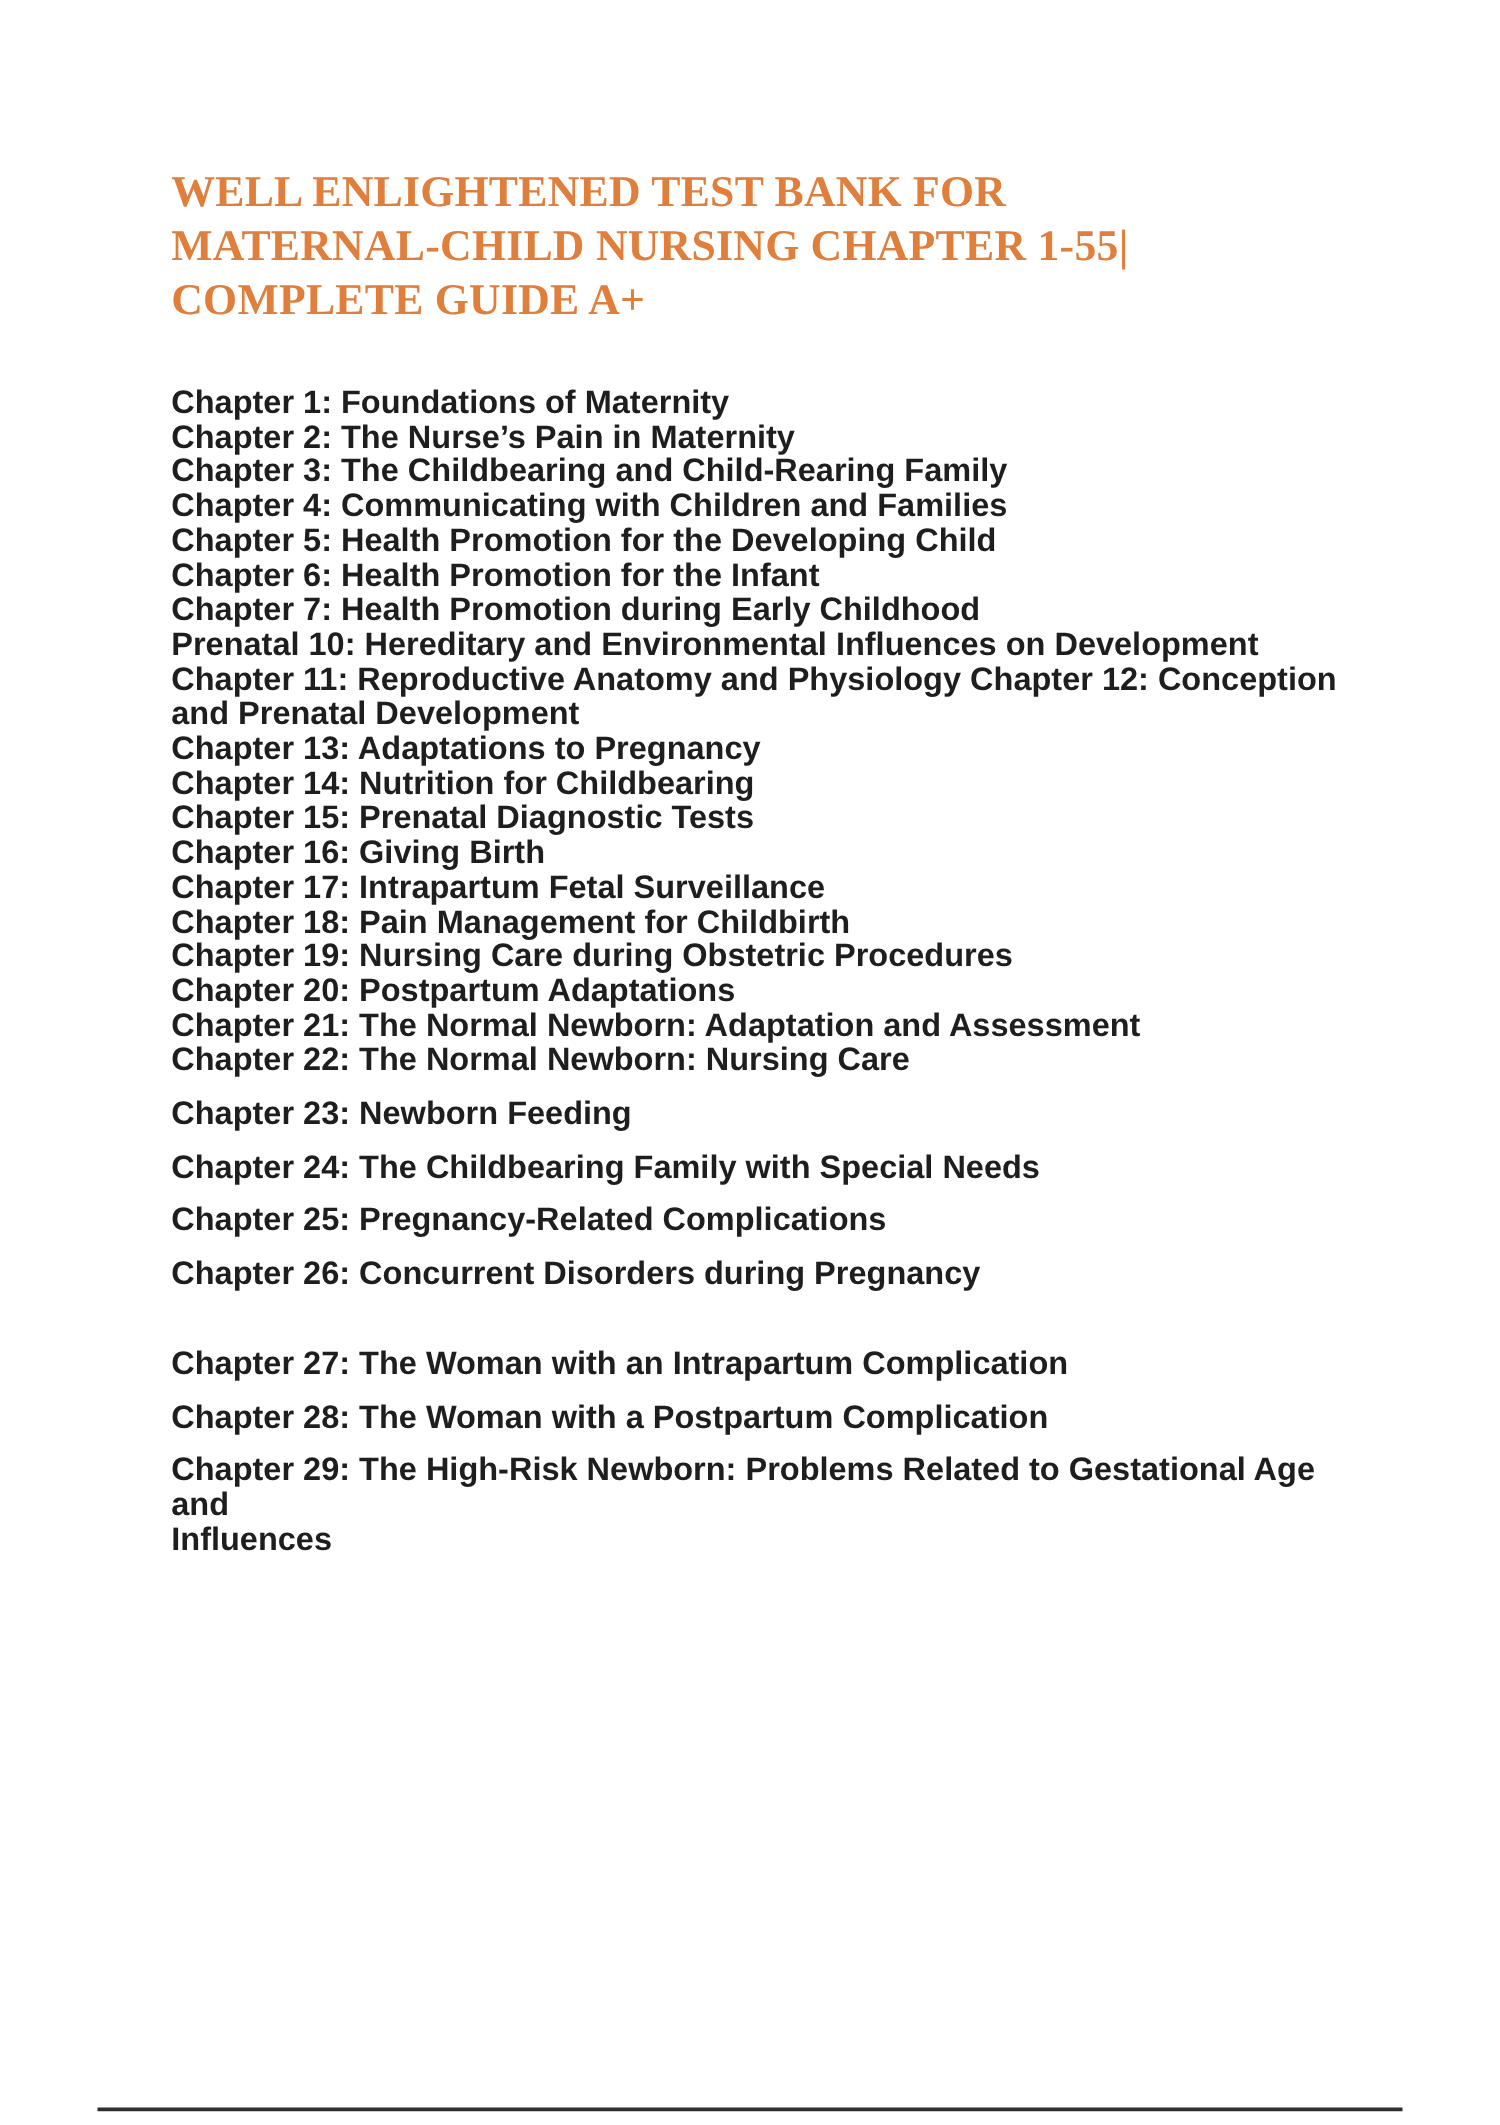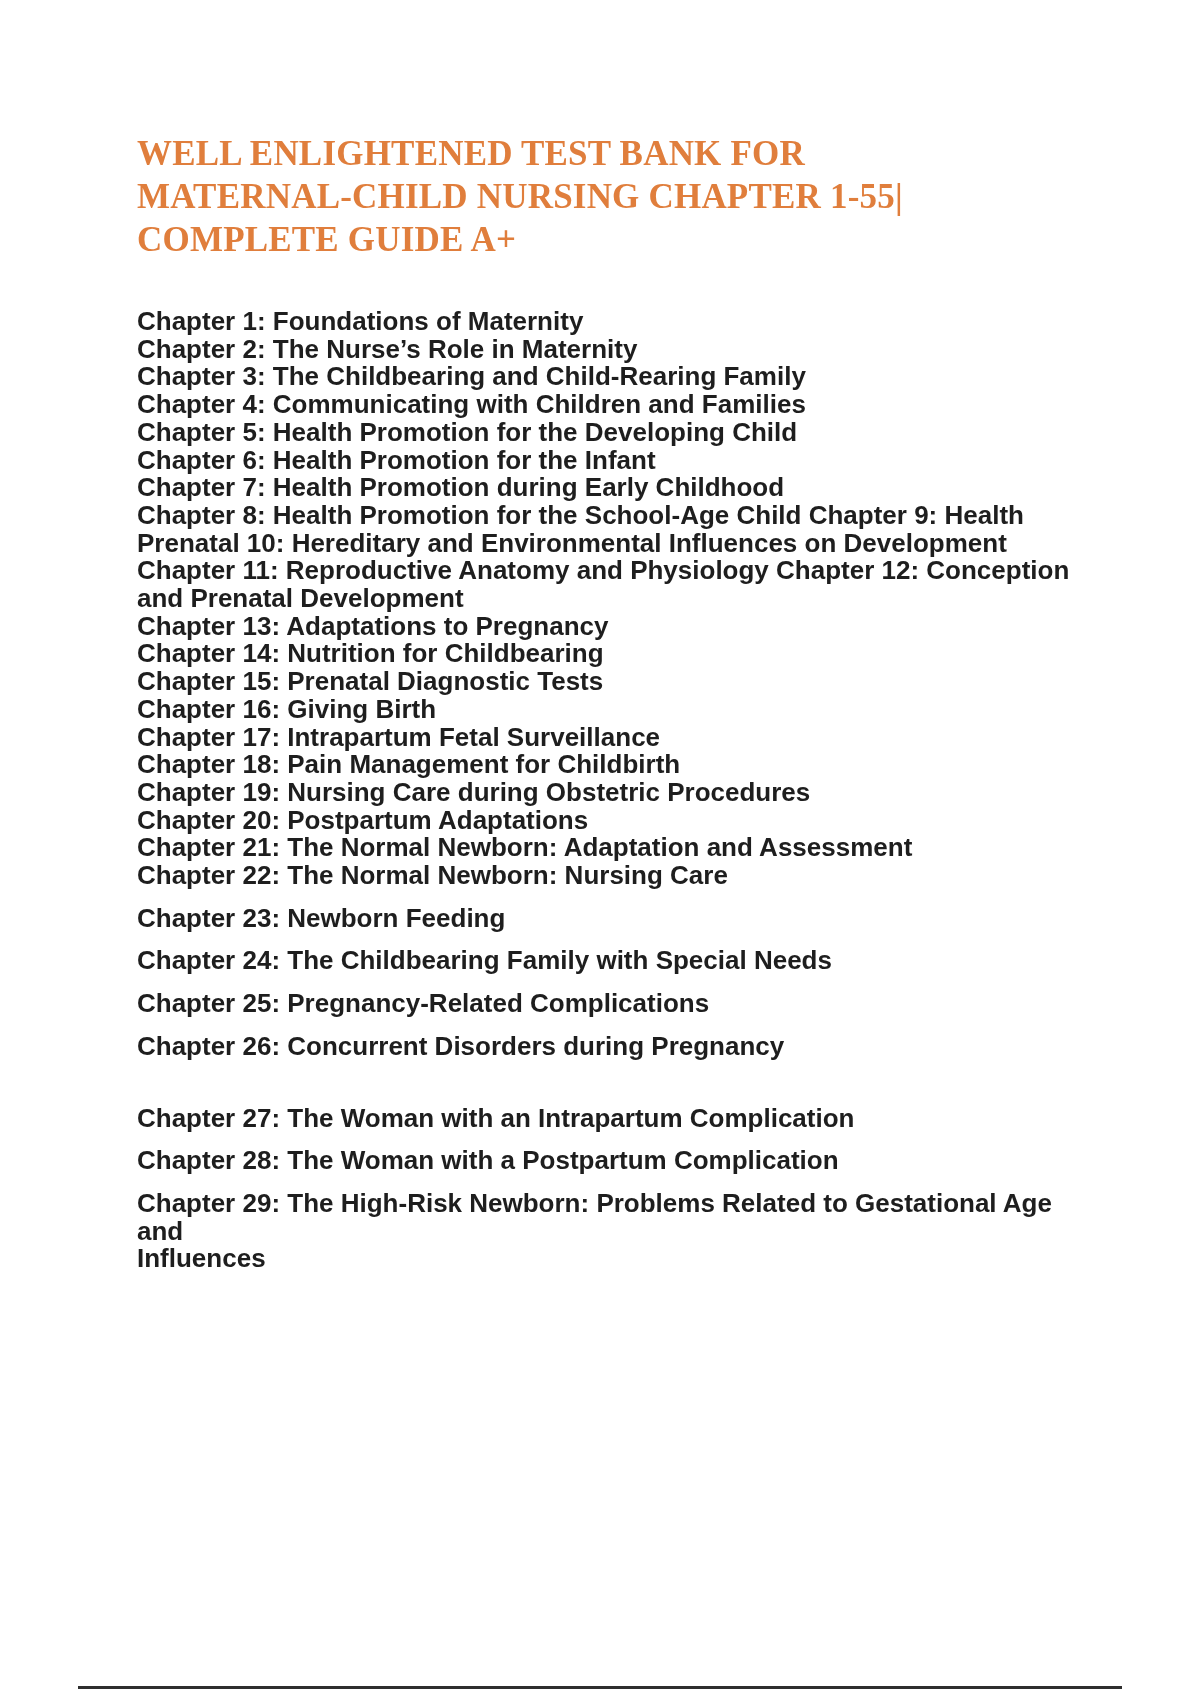--- a/index.html
+++ b/index.html
@@ -69,27 +69,26 @@
     <h1 class="doc-title">
         <div class="title-line">WELL ENLIGHTENED TEST BANK FOR</div>
         <div class="title-line">MATERNAL-CHILD NURSING CHAPTER 1-55|</div>
         <div class="title-line">COMPLETE GUIDE A+</div>
       </h1>
 
     <div class="toc">
 
       <div class="toc-block">
           <div class="toc-line">Chapter 1: Foundations of Maternity</div>
-          <div class="toc-line">Chapter 2: The Nurse’s Role in Maternity</div>
+          <div class="toc-line">Chapter 2: The Nurse’s Pain in Maternity</div>
           <div class="toc-line">Chapter 3: The Childbearing and Child-Rearing Family</div>
           <div class="toc-line">Chapter 4: Communicating with Children and Families</div>
           <div class="toc-line">Chapter 5: Health Promotion for the Developing Child</div>
           <div class="toc-line">Chapter 6: Health Promotion for the Infant</div>
           <div class="toc-line">Chapter 7: Health Promotion during Early Childhood</div>
-          <div class="toc-line">Chapter 8: Health Promotion for the School-Age Child Chapter 9: Health</div>
           <div class="toc-line">Prenatal 10: Hereditary and Environmental Influences on Development</div>
           <div class="toc-line">Chapter 11: Reproductive Anatomy and Physiology Chapter 12: Conception</div>
           <div class="toc-line">and Prenatal Development</div>
           <div class="toc-line">Chapter 13: Adaptations to Pregnancy</div>
           <div class="toc-line">Chapter 14: Nutrition for Childbearing</div>
           <div class="toc-line">Chapter 15: Prenatal Diagnostic Tests</div>
           <div class="toc-line">Chapter 16: Giving Birth</div>
           <div class="toc-line">Chapter 17: Intrapartum Fetal Surveillance</div>
           <div class="toc-line">Chapter 18: Pain Management for Childbirth</div>
           <div class="toc-line">Chapter 19: Nursing Care during Obstetric Procedures</div>

